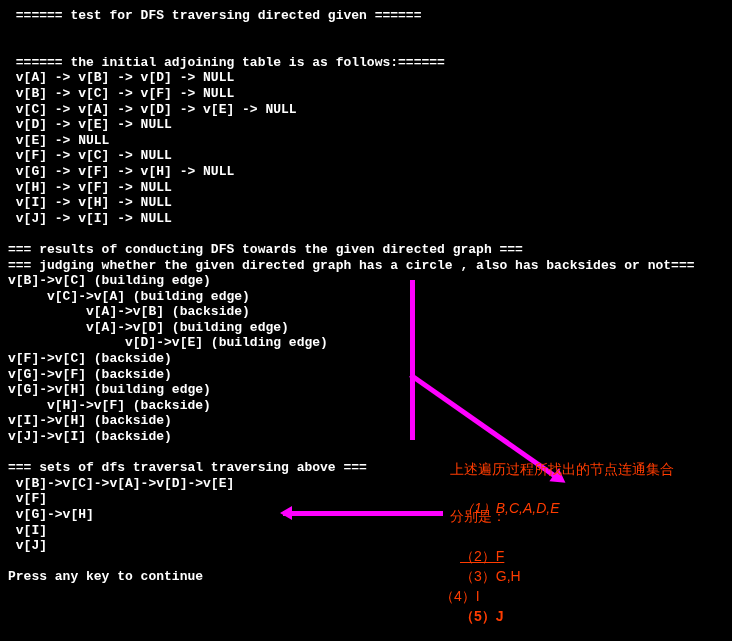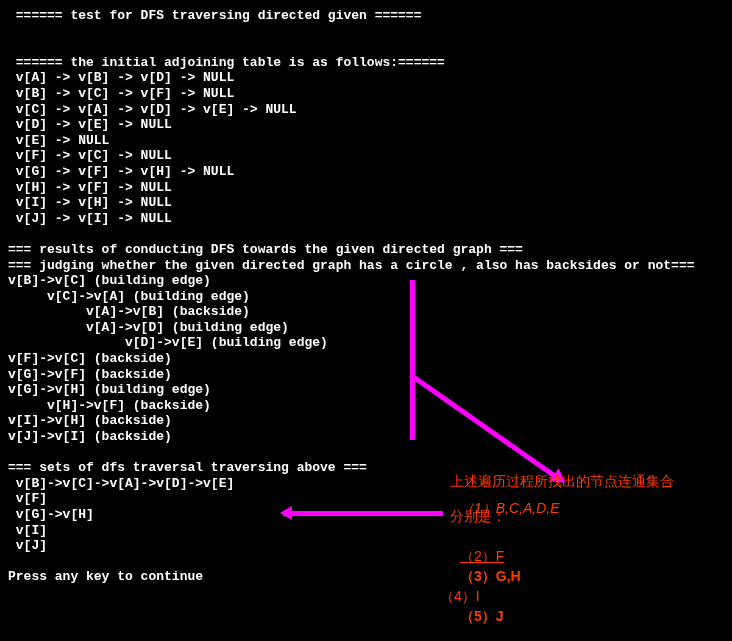--- a/index.html
+++ b/index.html
@@ -69,19 +69,19 @@
 <div class="line"> v[I]</div>
 <div class="line"> v[J]</div>
 <div class="line">&nbsp;</div>
 <div class="line">Press any key to continue</div>
 
 <div class="arrow1"></div>
 <div class="arrow2"></div>
 <div class="arrow3line"></div>
 <div class="arrow3head"></div>
 
-<div class="annotations" style="left:450px; top:473px;">上述遍历过程所找出的节点连通集合</div>
+<div class="annotations" style="left:450px; top:461px;">上述遍历过程所找出的节点连通集合</div>
 <div class="annotations" style="left:450px; top:508px;">分别是：</div>
 <div class="annotations" style="left:460px; top:500px;font-style:italic;">（1）B,C,A,D,E</div>
 <div class="annotations" style="left:460px; top:548px;text-decoration:underline;">（2）F</div>
-<div class="annotations" style="left:460px; top:568px;font-weight:bold;">（3）G,H</div>
+<div class="annotations" style="left:460px; top:568px;">（3）G,H</div>
 <div class="annotations" style="left:440px; top:588px;">（4）I</div>
 <div class="annotations" style="left:460px; top:608px;font-weight:bold;">（5）J</div>
 
 </body></html>

